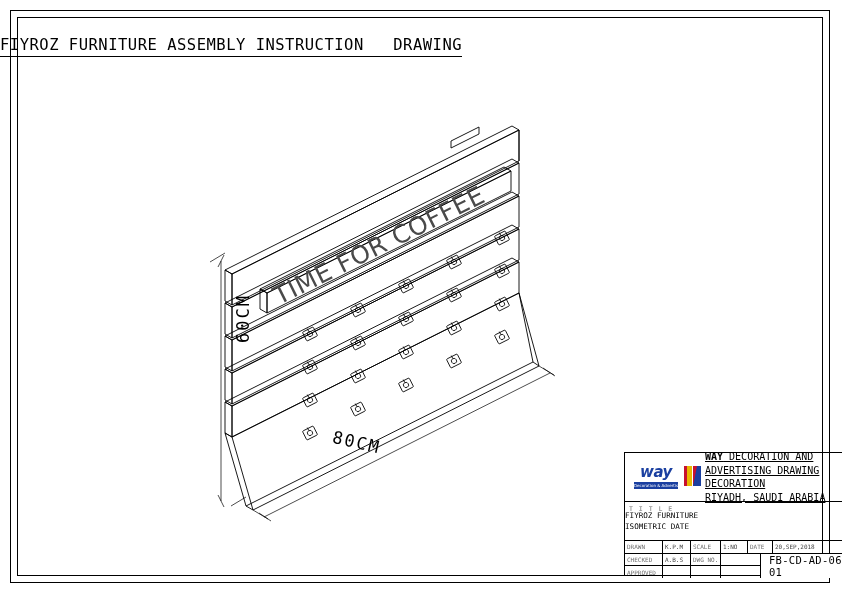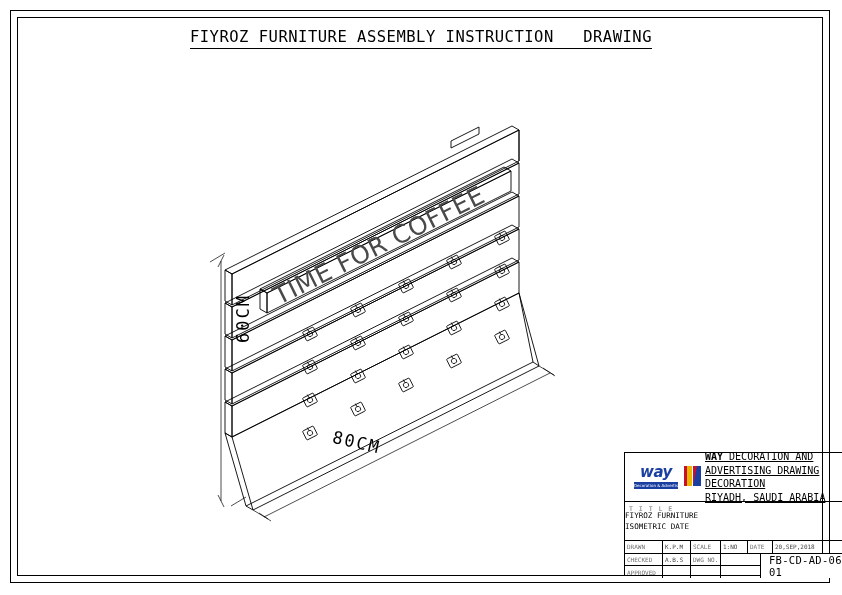--- a/index.html
+++ b/index.html
@@ -34,23 +34,22 @@
     top: 17px;
     width: 806px;
     height: 559px;
     border: 1px solid #000;
     box-sizing: border-box;
   }
   
   .main-title {
     position: absolute;
     left: 0;
-    top: 28px;
+    top: 36px;
     width: 842px;
-    text-align: center;
     font-family: "DejaVu Sans Mono", monospace;
     font-size: 15.5px;
     letter-spacing: 0.5px;
     white-space: pre;
   }
   .main-title span {
     border-bottom: 1px solid #000;
     padding-bottom: 2px;
   }
 

